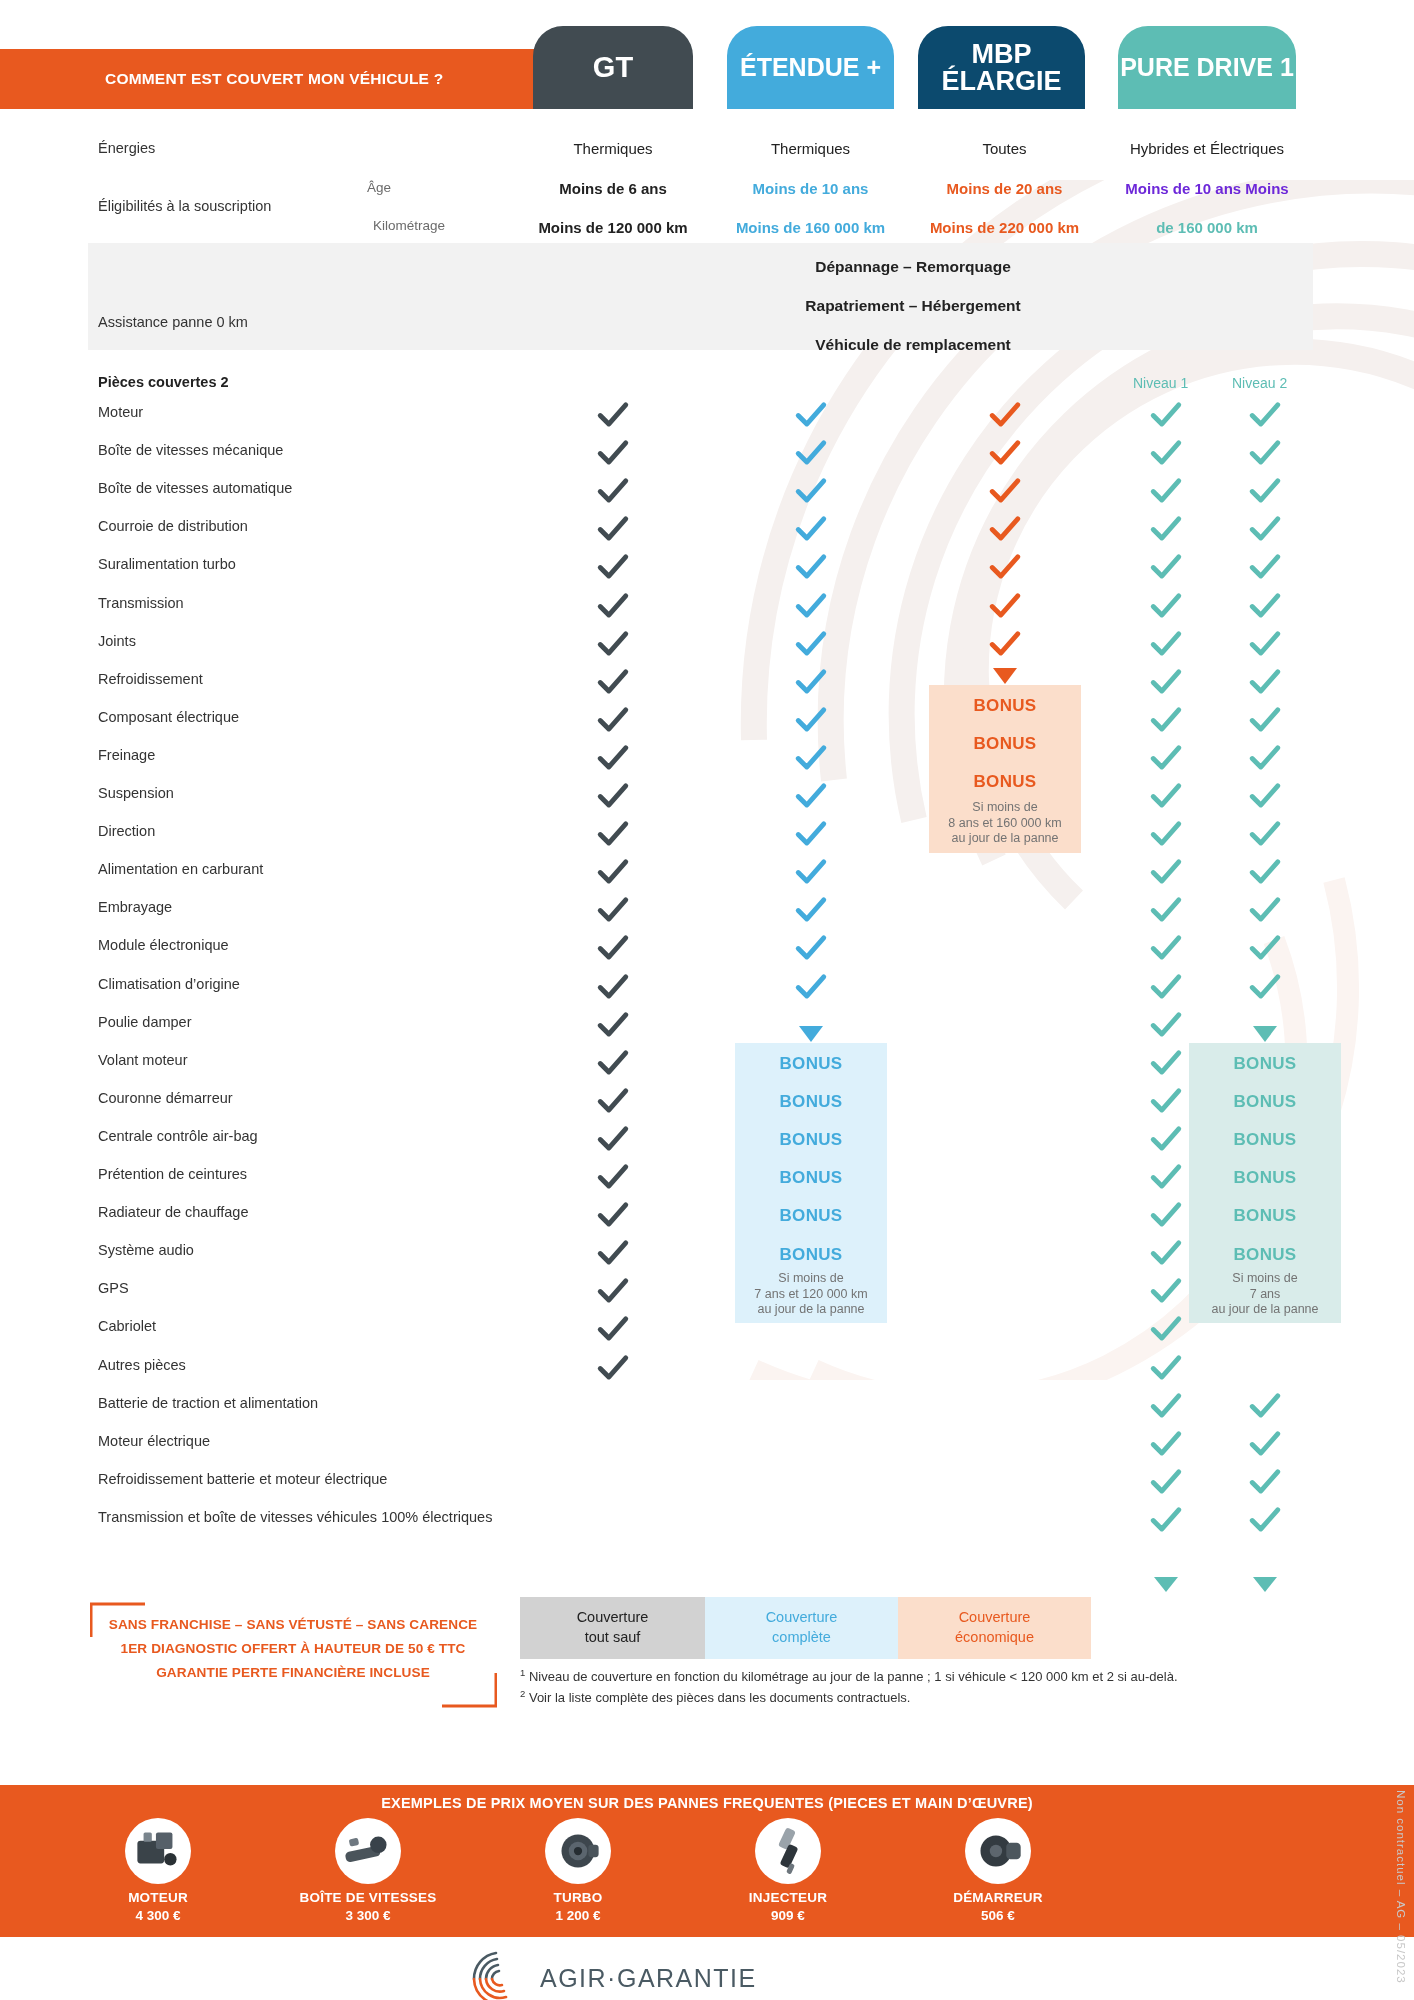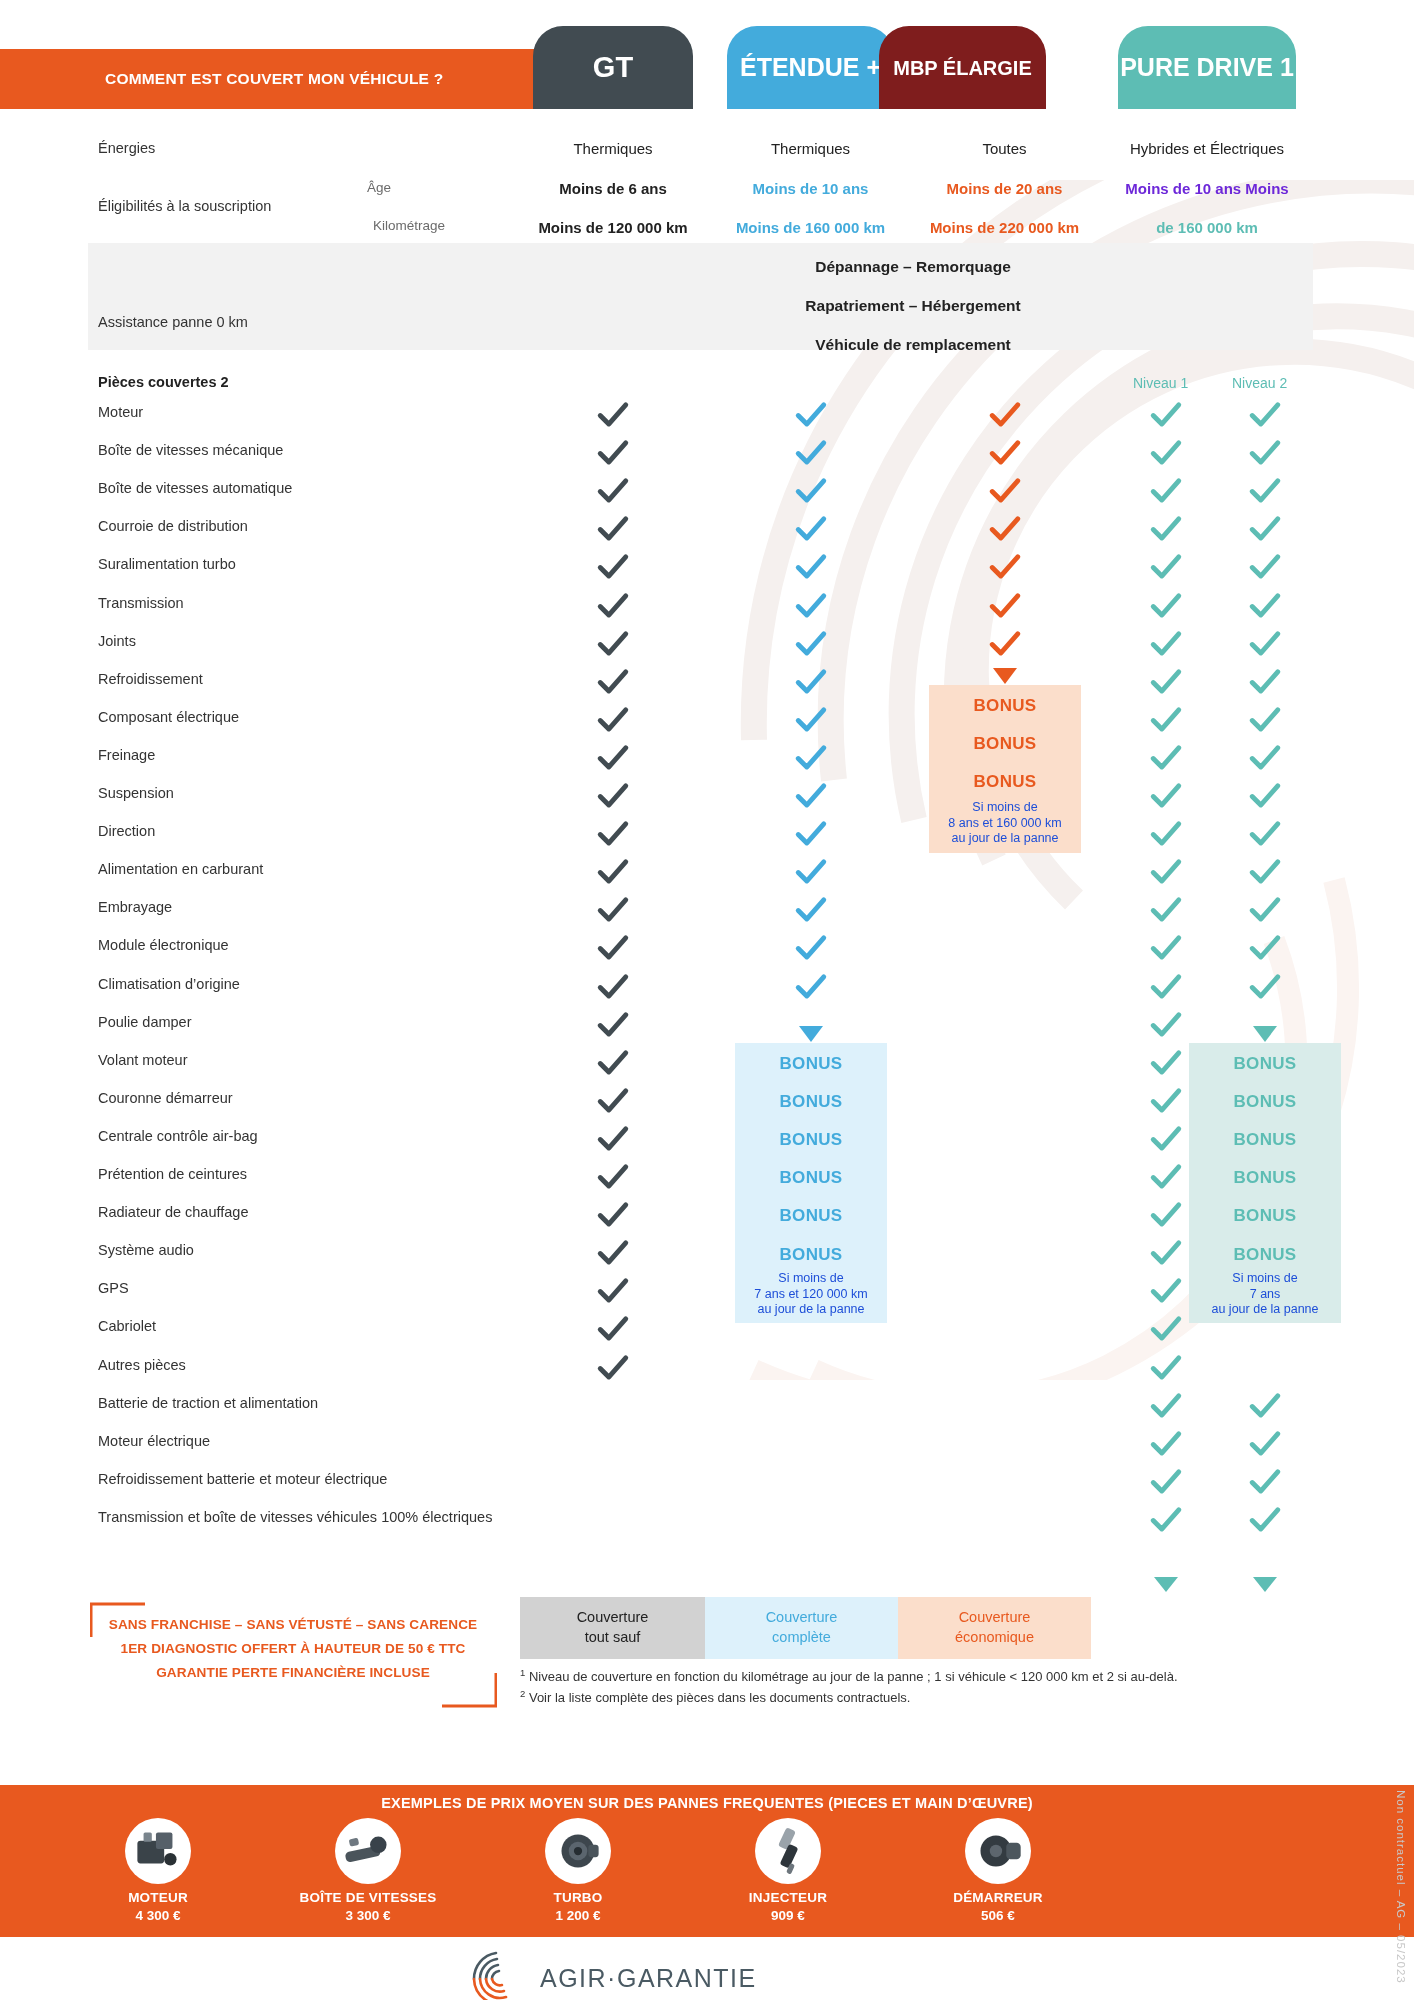--- a/index.html
+++ b/index.html
@@ -31,21 +31,21 @@
   }
   .tab {
     position: absolute; top: 26px; height: 83px;
     border-radius: 30px 30px 0 0;
     display: flex; align-items: center; justify-content: center;
     color: #fff; font-weight: 700; z-index: 5;
     text-align: center; line-height: 1;
   }
   .tab.gt   { left: 533px;  width: 160px; background: #414b51; font-size: 29px; }
   .tab.ete  { left: 727px;  width: 167px; background: #43ABDC; font-size: 25px; }
-  .tab.mbp  { left: 879px;  width: 167px; background: #7f1d1d; font-size: 20px; }
+  .tab.mbp  { left: 918px;  width: 167px; background: #0c4a6e; font-size: 27px; }
   .tab.pure { left: 1118px; width: 178px; background: #5DBDB4; font-size: 25px; }
 
   
   .row-label {
     position: absolute; color: #333; font-size: 14.5px;
     font-family: "Liberation Sans", sans-serif; white-space: nowrap;
   }
   .sub-label { position: absolute; color: #6b6b6b; font-size: 13.5px; white-space: nowrap; }
   .cellv {
     position: absolute; text-align: center; white-space: nowrap;
@@ -67,21 +67,21 @@
   .chk svg { width: 100%; height: 100%; display: block; }
 
   
   .bonusbox { position: absolute; z-index: 1; }
   .bonusbox .lbl {
     position: absolute; width: 100%; text-align: center;
     font-weight: 700; font-size: 17px; letter-spacing: .3px;
   }
   .bonusbox .note {
     position: absolute; width: 100%; text-align: center;
-    font-size: 12.5px; color: #1d4ed8; line-height: 1.25;
+    font-size: 12.5px; color: #737373; line-height: 1.25;
   }
   .arrow { position: absolute; width: 0; height: 0; z-index: 2;
            border-left: 12px solid transparent; border-right: 12px solid transparent; }
 
   .niveau { position: absolute; font-size: 14px; color: #5DBDB4; font-weight: 400; white-space: nowrap; }
 
   
   .legend-cell {
     position: absolute; top: 1597px; height: 62px;
     display: flex; flex-direction: column; align-items: center; justify-content: center;

